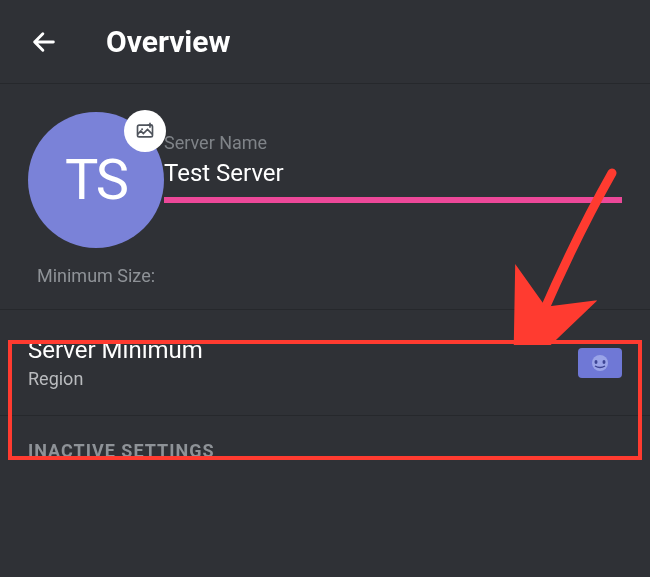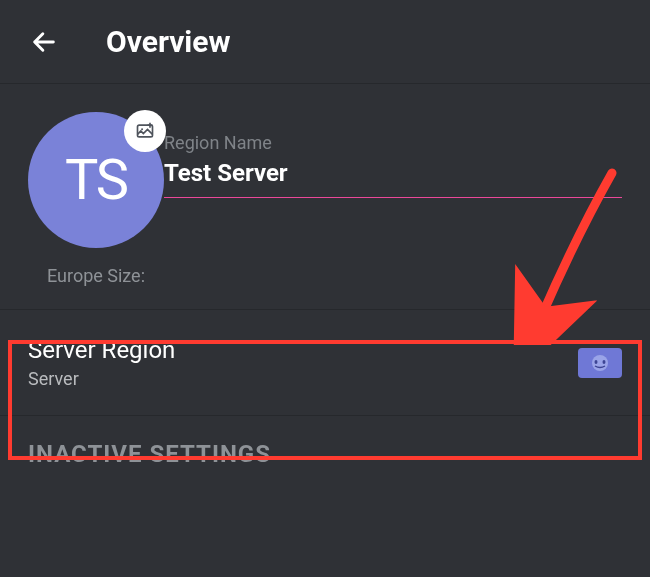--- a/index.html
+++ b/index.html
@@ -87,23 +87,23 @@
       padding-top: 20px;
     }
     .field-label {
       color: #7f8388;
       font-size: 18px;
       margin-bottom: 6px;
     }
     .field-value {
       color: #ffffff;
       font-size: 24px;
-      font-weight: 700;
+      font-weight: 400;
       padding-bottom: 10px;
-      border-bottom: 1px solid #ec4899;
+      border-bottom: 6px solid #ec4899;
     }
     .region-row {
       display: flex;
       align-items: center;
       justify-content: space-between;
       padding: 26px 28px;
       cursor: pointer;
       position: relative;
     }
     .region-text .region-title {
@@ -136,21 +136,21 @@
     }
     .arrow-annotation {
       position: absolute;
       top: 165px;
       left: 482px;
       pointer-events: none;
     }
     .section-header {
       padding: 24px 28px 0 28px;
       color: #8e9297;
-      font-size: 24px;
+      font-size: 18px;
       font-weight: 700;
       letter-spacing: 1px;
     }
   </style>
 </head>
 <body>
 
 <div class="header">
   <div class="back-arrow">
     <svg width="28" height="28" viewBox="0 0 24 24" fill="none">
@@ -170,35 +170,35 @@
         <svg width="20" height="20" viewBox="0 0 24 24" fill="none">
           <rect x="3" y="5" width="18" height="14" rx="2" stroke="#4f545c" stroke-width="2"></rect>
           <circle cx="8.5" cy="10" r="1.2" fill="#4f545c"></circle>
           <path d="M3 16l4-4 3 3 5-5 6 6" stroke="#4f545c" stroke-width="2" fill="none"></path>
           <line x1="18" y1="2" x2="18" y2="8" stroke="#4f545c" stroke-width="2"></line>
           <line x1="15" y1="5" x2="21" y2="5" stroke="#4f545c" stroke-width="2"></line>
         </svg>
       </div>
     </div>
     <div class="min-size">
-      <div>Europe Size:</div>
+      <div>Minimum Size:</div>
     </div>
   </div>
   <div class="name-col">
-    <div class="field-label">Region Name</div>
+    <div class="field-label">Server Name</div>
     <div class="field-value">Test Server</div>
   </div>
 </div>
 
 <div class="divider"></div>
 
 <div class="region-row">
   <div class="region-text">
-    <div class="region-title">Server Region</div>
-    <div class="region-value">Server</div>
+    <div class="region-title">Server Minimum</div>
+    <div class="region-value">Region</div>
   </div>
   <div class="region-flag">
     <svg width="32" height="20" viewBox="0 0 32 20">
       <circle cx="16" cy="10" r="8" fill="#9aa4e8"></circle>
       <ellipse cx="12" cy="9" rx="1.5" ry="2" fill="#3d4594"></ellipse>
       <ellipse cx="20" cy="9" rx="1.5" ry="2" fill="#3d4594"></ellipse>
       <path d="M11 13 Q16 16 21 13" stroke="#3d4594" stroke-width="1.4" fill="none"></path>
     </svg>
   </div>
 </div>

